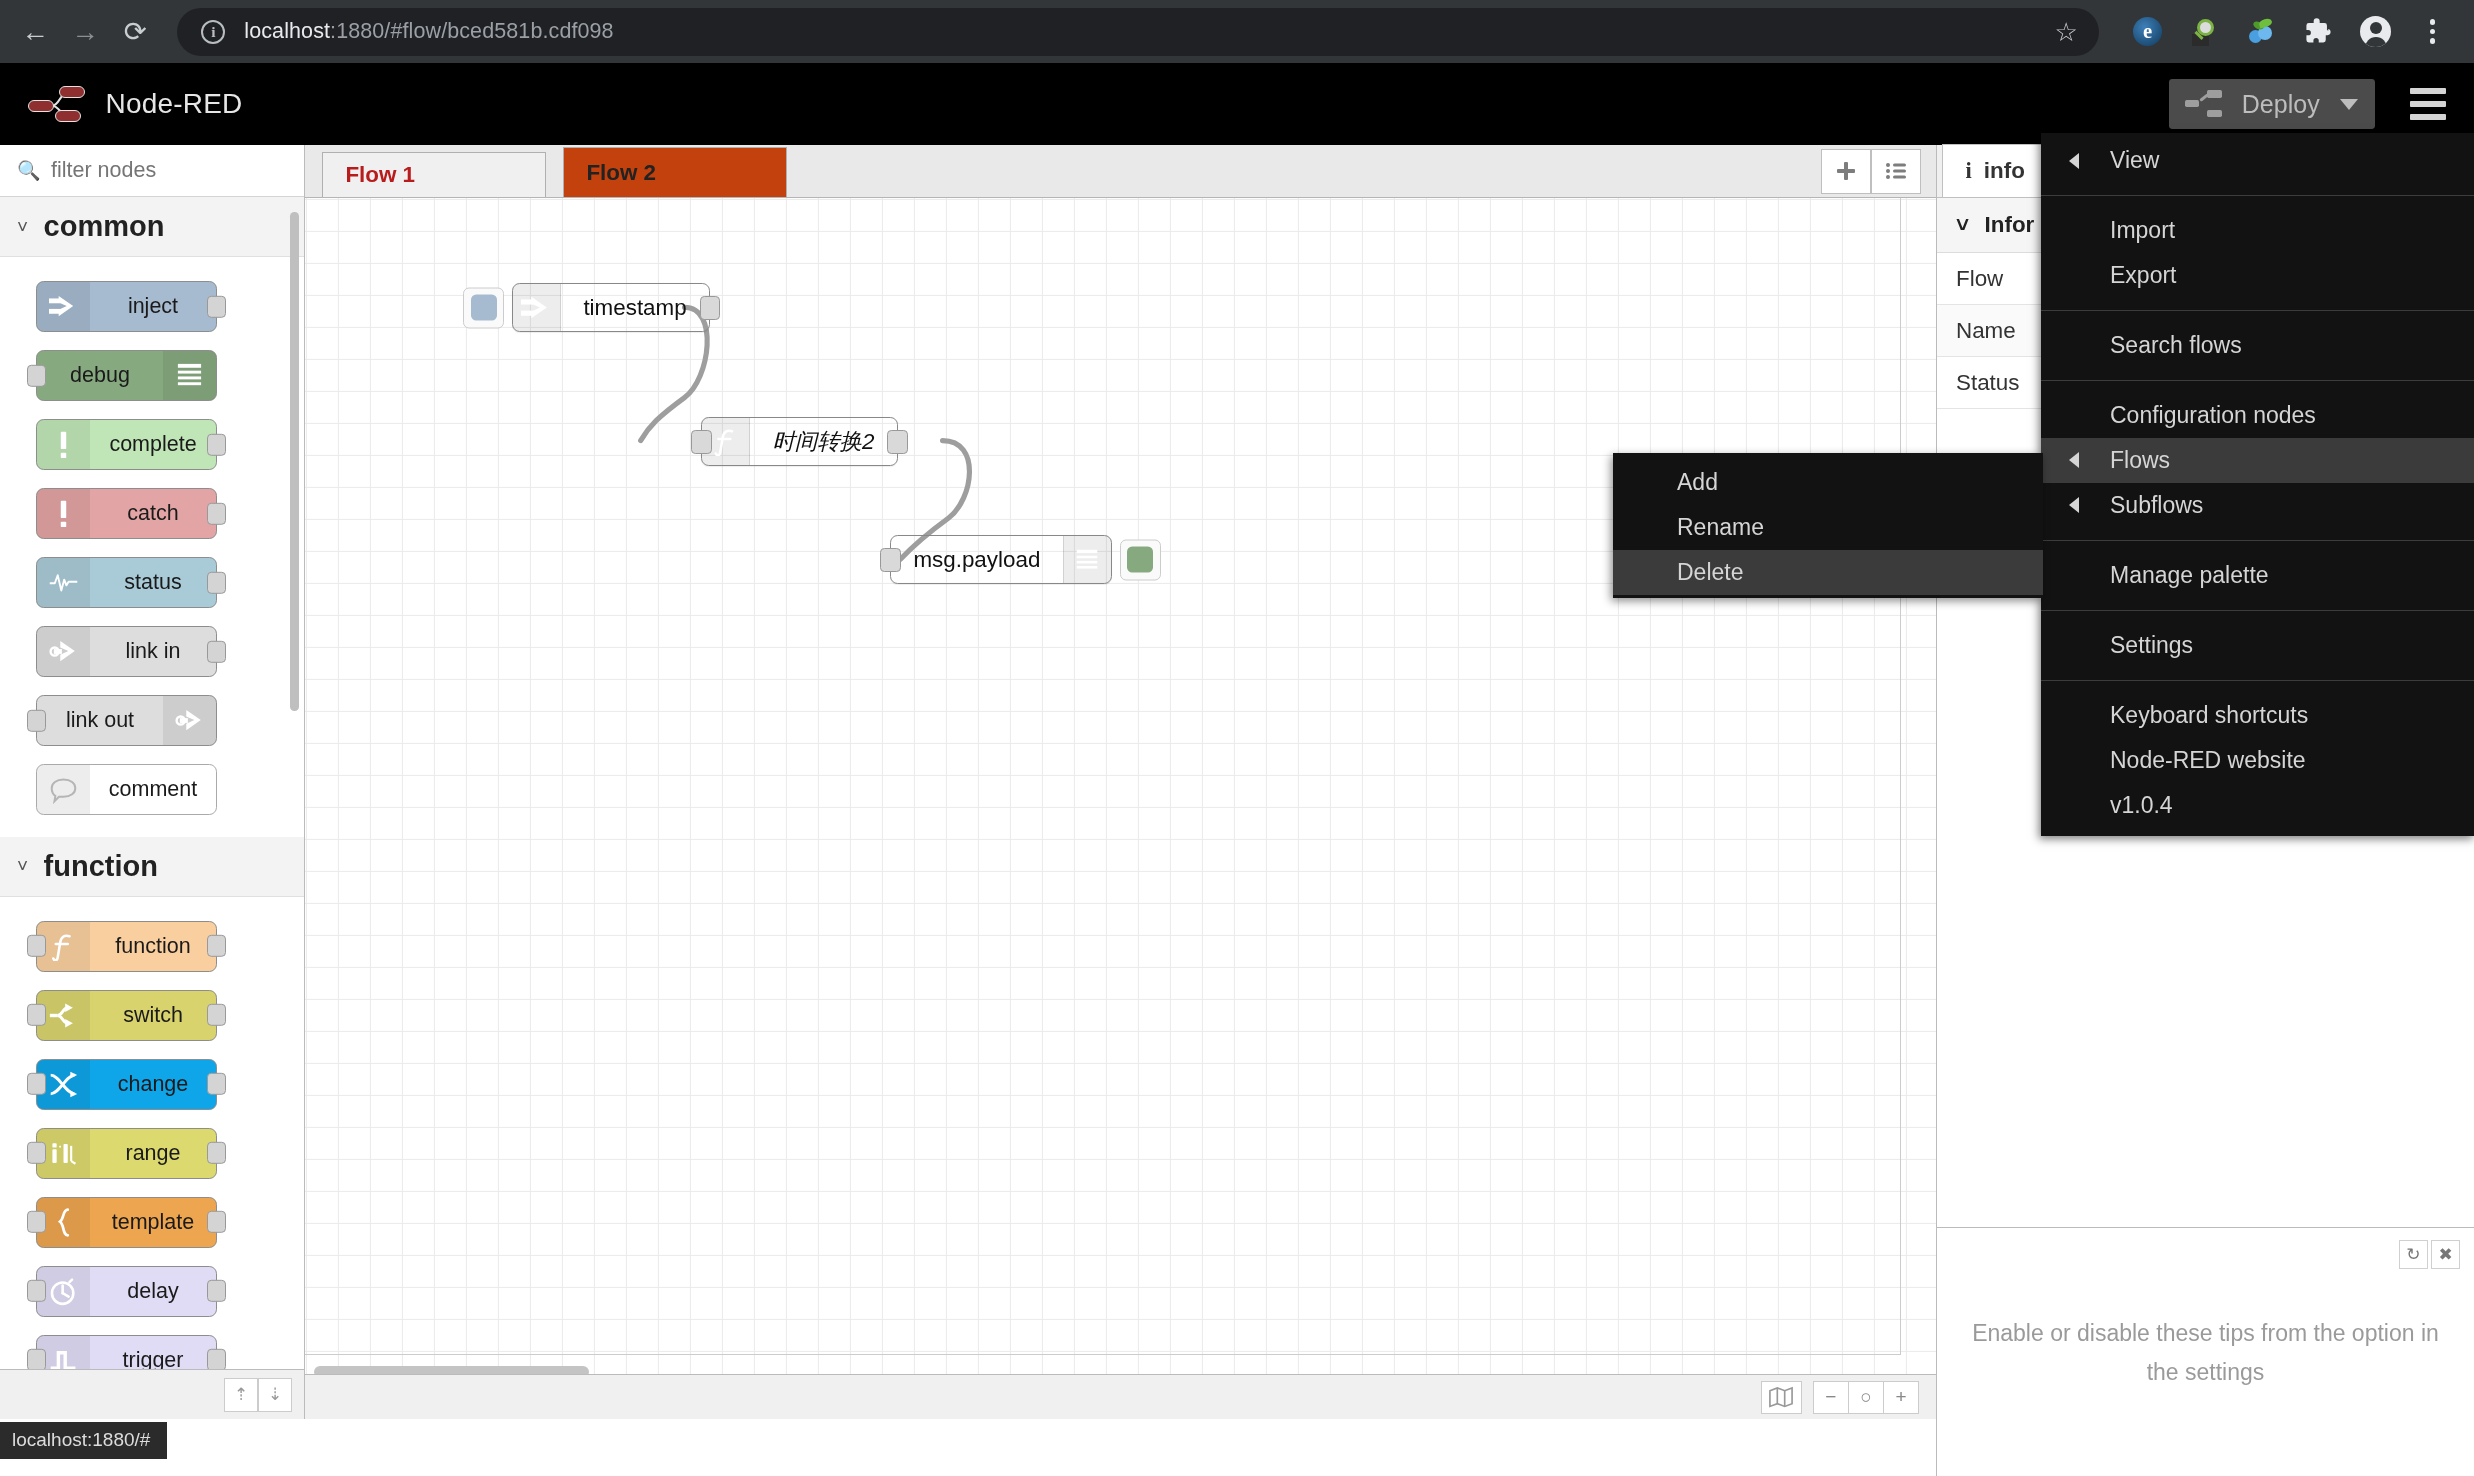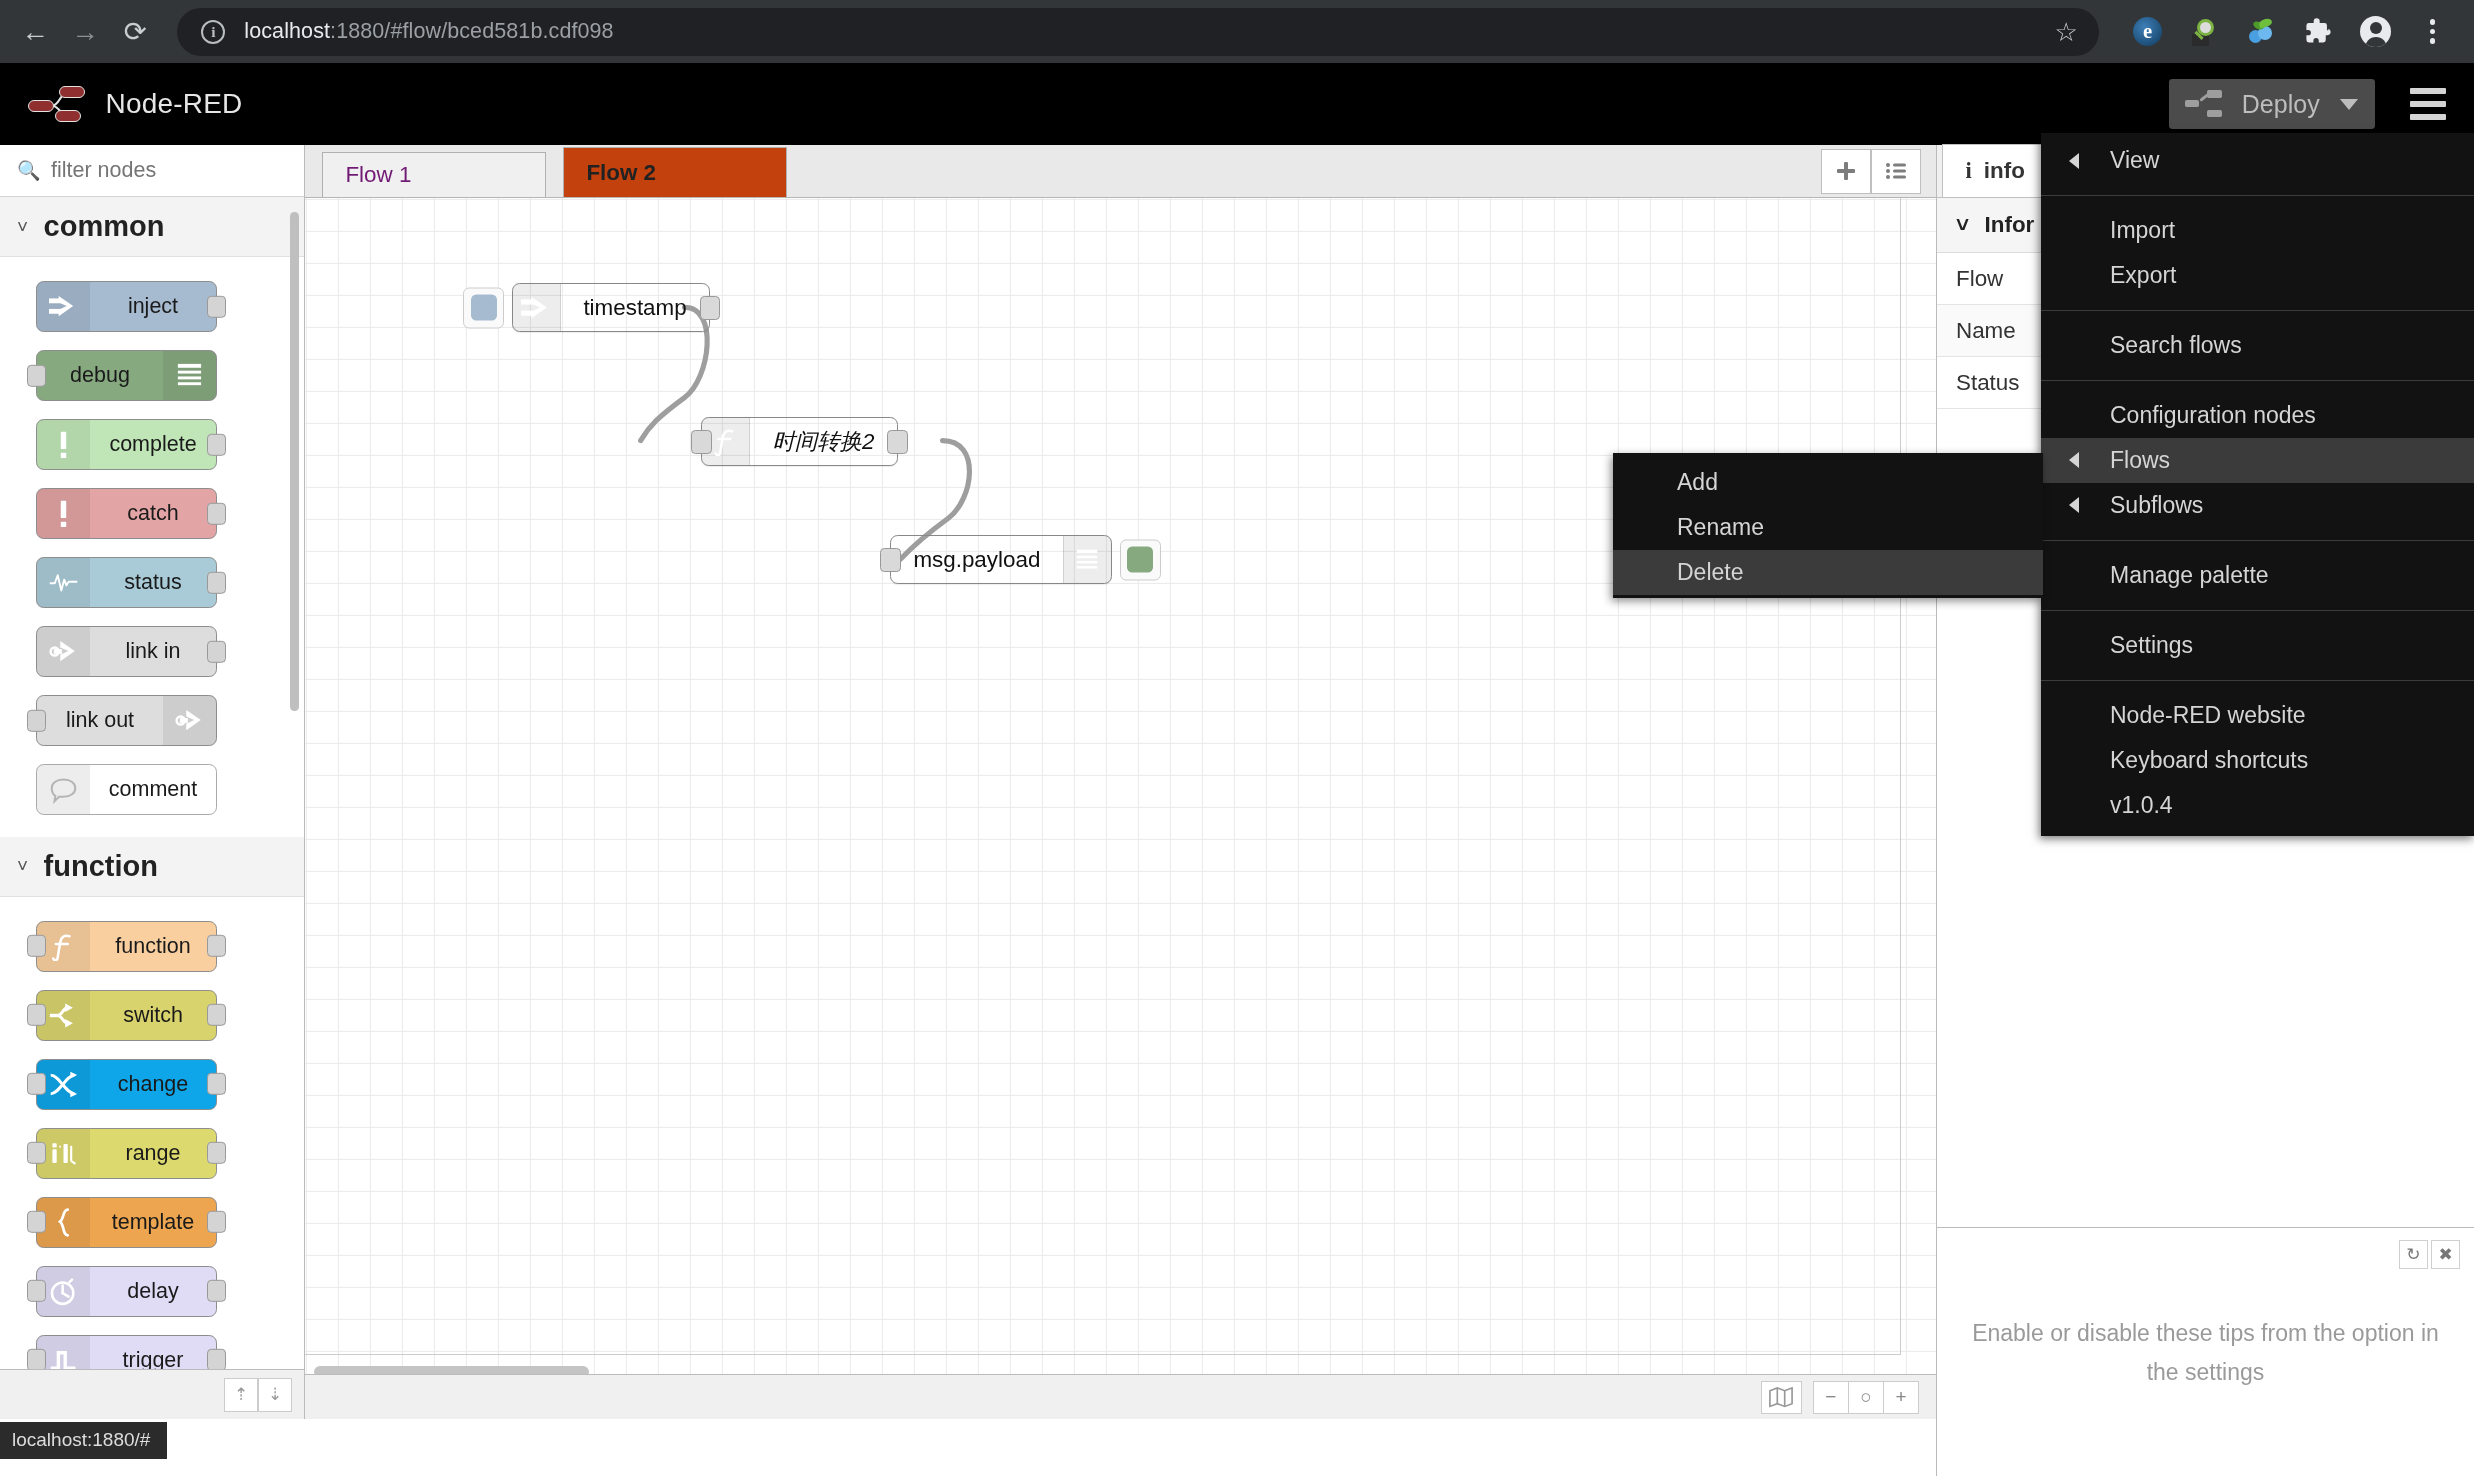--- a/index.html
+++ b/index.html
@@ -230,21 +230,21 @@
   .tabbar {
     height: 53px; background: #e9e9e9;
     border-bottom: 0.9px solid #b5b5b5;
     display: flex; align-items: flex-end; position: relative;
   }
   .tab {
     height: 45px; min-width: 224px;
     background: #f0f0f0; border: 0.9px solid #b0b0b0;
     border-bottom: none;
     display: flex; align-items: center; padding: 0 22.4px;
-    margin-left: 17px; font-size: 22.4px; color: #701a75;
+    margin-left: 17px; font-size: 22.4px; color: #b91c1c; font-weight: bold;
   }
   .tab.active {
     background: #c2410c; height: 50px; color: #222; font-weight: bold;
     border-color: #b0b0b0;
   }
   .tabbar-right {
     margin-left: auto; display: flex; align-items: center;
     gap: 0; padding-right: 15.5px; padding-bottom: 3.4px;
   }
   .tb-btn {
@@ -896,24 +896,24 @@
     <div class="msep"></div>
     <div class="mi">
       <span>Manage palette</span>
     </div>
     <div class="msep"></div>
     <div class="mi">
       <span>Settings</span>
     </div>
     <div class="msep"></div>
     <div class="mi">
+      <span>Keyboard shortcuts</span>
+    </div>
+    <div class="mi">
       <span>Node-RED website</span>
-    </div>
-    <div class="mi">
-      <span>Keyboard shortcuts</span>
     </div>
     <div class="mi">
       <span>v1.0.4</span>
     </div>
   </div>
 
 <div class="sub-menu" id="flows-submenu">
     <div class="mi">
       <span>Add</span>
     </div>

